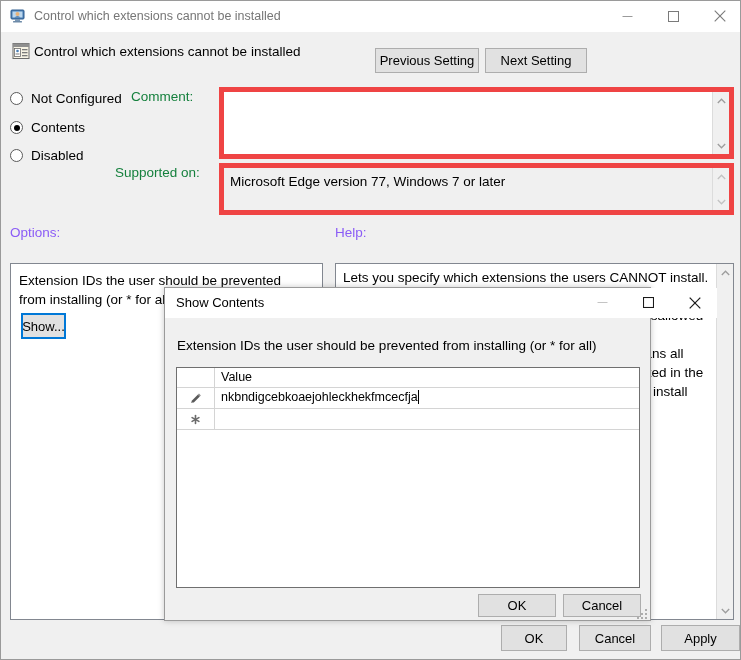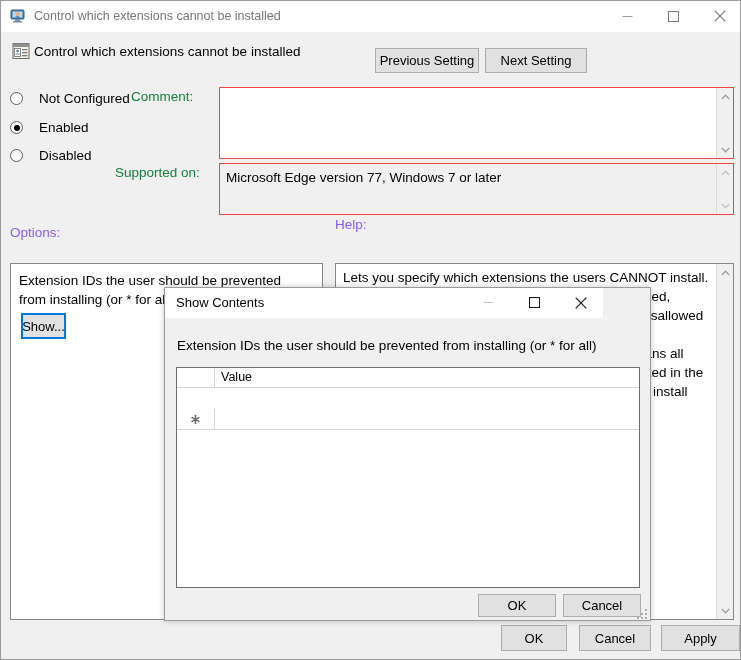--- a/index.html
+++ b/index.html
@@ -115,40 +115,40 @@
   }
   .radio-circle.checked::after {
     content: "";
     position: absolute;
     left: 2.5px; top: 2.5px;
     width: 6px; height: 6px;
     border-radius: 50%;
     background: #000000;
   }
   .radio-label {
-    margin-left: 16px;
+    margin-left: 8px;
     font-size: 13.5px;
     color: #000000;
     white-space: nowrap;
   }
 
   
   .field-label {
     position: absolute;
     font-size: 13.5px;
     color: #15803d;
     white-space: nowrap;
   }
   .lbl-comment { left: 130px; top: 88px; }
   .lbl-supported { left: 114px; top: 164px; }
 
   .textbox {
     position: absolute;
     background: #ffffff;
-    border: 1px solid #ef4444;
+    border: 5px solid #ef4444;
     box-sizing: border-box;
     overflow: hidden;
   }
   .box-comment { left: 218px; top: 86px; width: 515px; height: 72px; }
   .box-supported { left: 218px; top: 162px; width: 515px; height: 52px; background: #f0f0f0; }
   .box-supported-text {
     position: absolute;
     left: 6px; top: 6px;
     font-size: 13.5px;
     color: #000000;
@@ -175,21 +175,21 @@
   .sb-arrow.down { bottom: 0; }
 
   
   .section-label {
     position: absolute;
     font-size: 13.5px;
     color: #8b5cf6;
     white-space: nowrap;
   }
   .lbl-options { left: 9px; top: 224px; }
-  .lbl-help { left: 334px; top: 216px; }
+  .lbl-help { left: 334px; top: 224px; }
 
   .panel {
     position: absolute;
     background: #ffffff;
     border: 1px solid #828790;
     box-sizing: border-box;
     overflow: hidden;
   }
   .panel-options { left: 9px; top: 262px; width: 313px; height: 357px; }
   .panel-help { left: 334px; top: 262px; width: 399px; height: 357px; }
@@ -231,21 +231,21 @@
     left: 163px; top: 286px;
     width: 487px; height: 334px;
     background: #f0f0f0;
     border: 1px solid #9a9a9a;
     box-sizing: border-box;
     box-shadow: 0 0 6px rgba(0,0,0,0.22);
   }
   .dlg-titlebar {
     position: absolute;
     left: 0; top: 0;
-    width: 438px; height: 30px;
+    width: 552px; height: 30px;
     background: #ffffff;
   }
   .dlg-title-text {
     position: absolute;
     left: 11px; top: 6px;
     font-size: 13px;
     color: #000000;
     line-height: 17px;
     white-space: nowrap;
   }
@@ -420,21 +420,21 @@
 
   <button class="btn btn-prev">Previous Setting</button>
   <button class="btn btn-next">Next Setting</button>
 
   <div class="radio-row r1">
     <span class="radio-circle"></span>
     <span class="radio-label">Not Configured</span>
   </div>
   <div class="radio-row r2">
     <span class="radio-circle checked"></span>
-    <span class="radio-label">Enabled</span>
+    <span class="radio-label">Contents</span>
   </div>
   <div class="radio-row r3">
     <span class="radio-circle"></span>
     <span class="radio-label">Disabled</span>
   </div>
 
   <div class="field-label lbl-comment">Comment:</div>
   <div class="textbox box-comment">
     <div class="scrollbar-v">
       <div class="sb-arrow up">
@@ -518,20 +518,30 @@
     </div>
 
     <div class="dlg-caption">Extension IDs the user should be prevented from installing (or * for all)</div>
 
     <div class="grid">
       <div class="grid-header">
         <div class="grid-rowhdr-col"></div>
         <div class="grid-hdr-value">Value</div>
       </div>
 
+      <div class="grid-row row1">
+        <div class="row-hdr">
+          <svg width="13" height="13" viewBox="0 0 13 13">
+            <path d="M2.2 10.6 L3.0 8.6 L9.0 2.6 L10.8 4.4 L4.8 10.4 Z" fill="#5a5a5a"></path>
+            <path d="M9.0 2.6 L10.0 1.6 L11.8 3.4 L10.8 4.4 Z" fill="#8a8a8a"></path>
+            <path d="M2.2 10.6 L2.9 10.2 L3.3 10.9 Z" fill="#3a3a3a"></path>
+          </svg>
+        </div>
+        <div class="cell-value"><span>nkbndigcebkoaejohleckhekfmcecfja</span><span class="caret"></span></div>
+      </div>
 
       <div class="grid-row row2">
         <div class="row-hdr">
           <svg width="11" height="11" viewBox="0 0 11 11">
             <g stroke="#6a6a6a" stroke-width="1.6" stroke-linecap="round">
               <line x1="5.5" y1="1.6" x2="5.5" y2="9.4"></line>
               <line x1="2.1" y1="3.6" x2="8.9" y2="7.4"></line>
               <line x1="8.9" y1="3.6" x2="2.1" y2="7.4"></line>
             </g>
           </svg>

